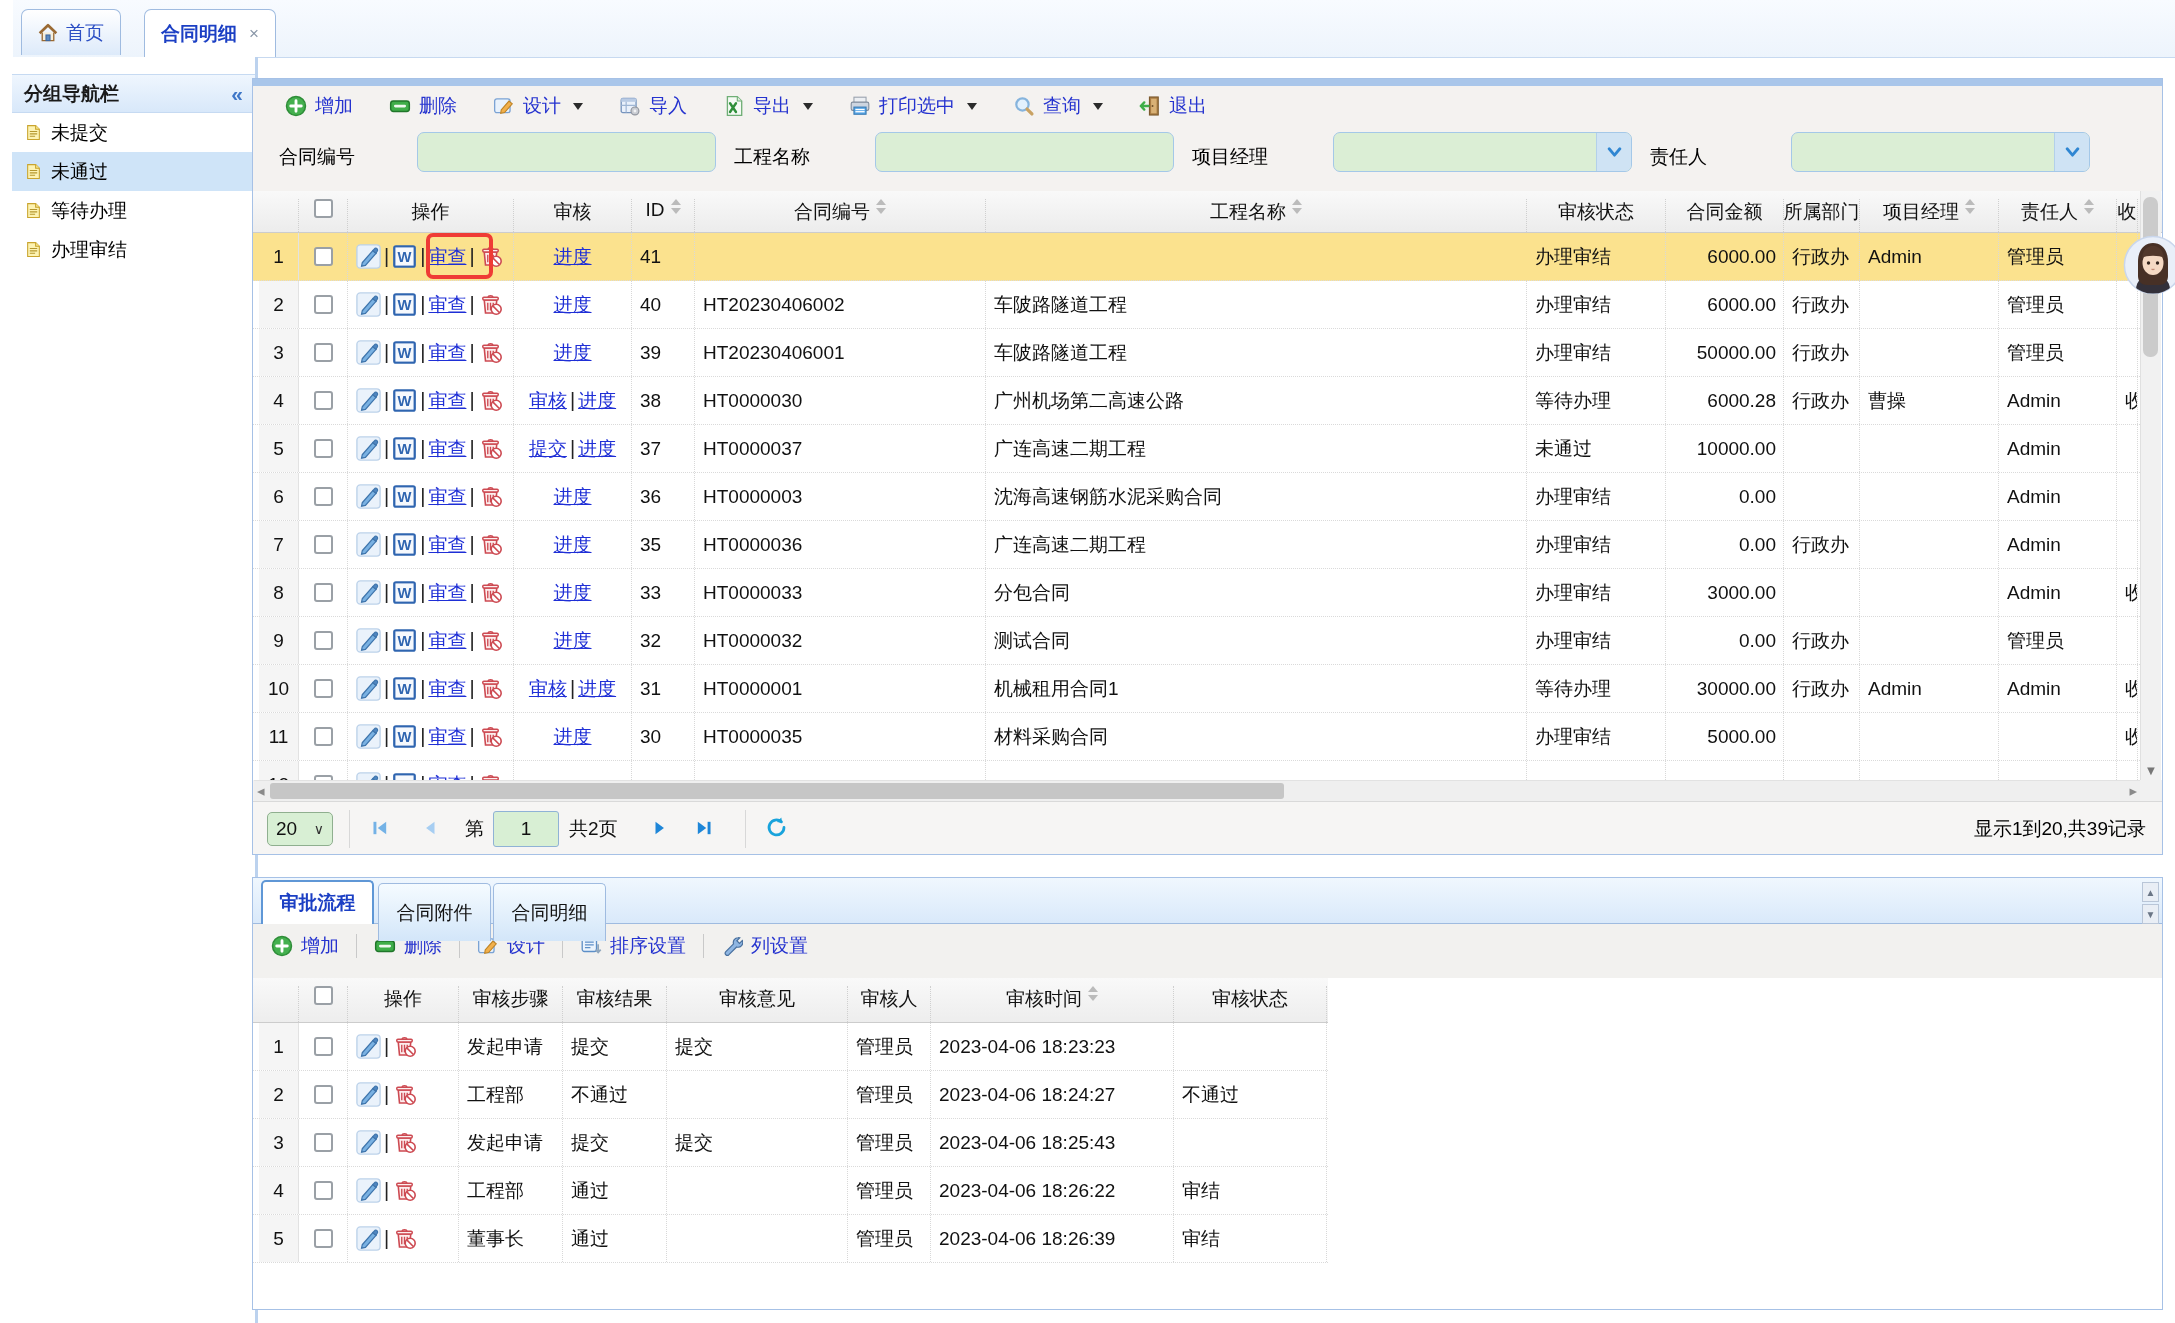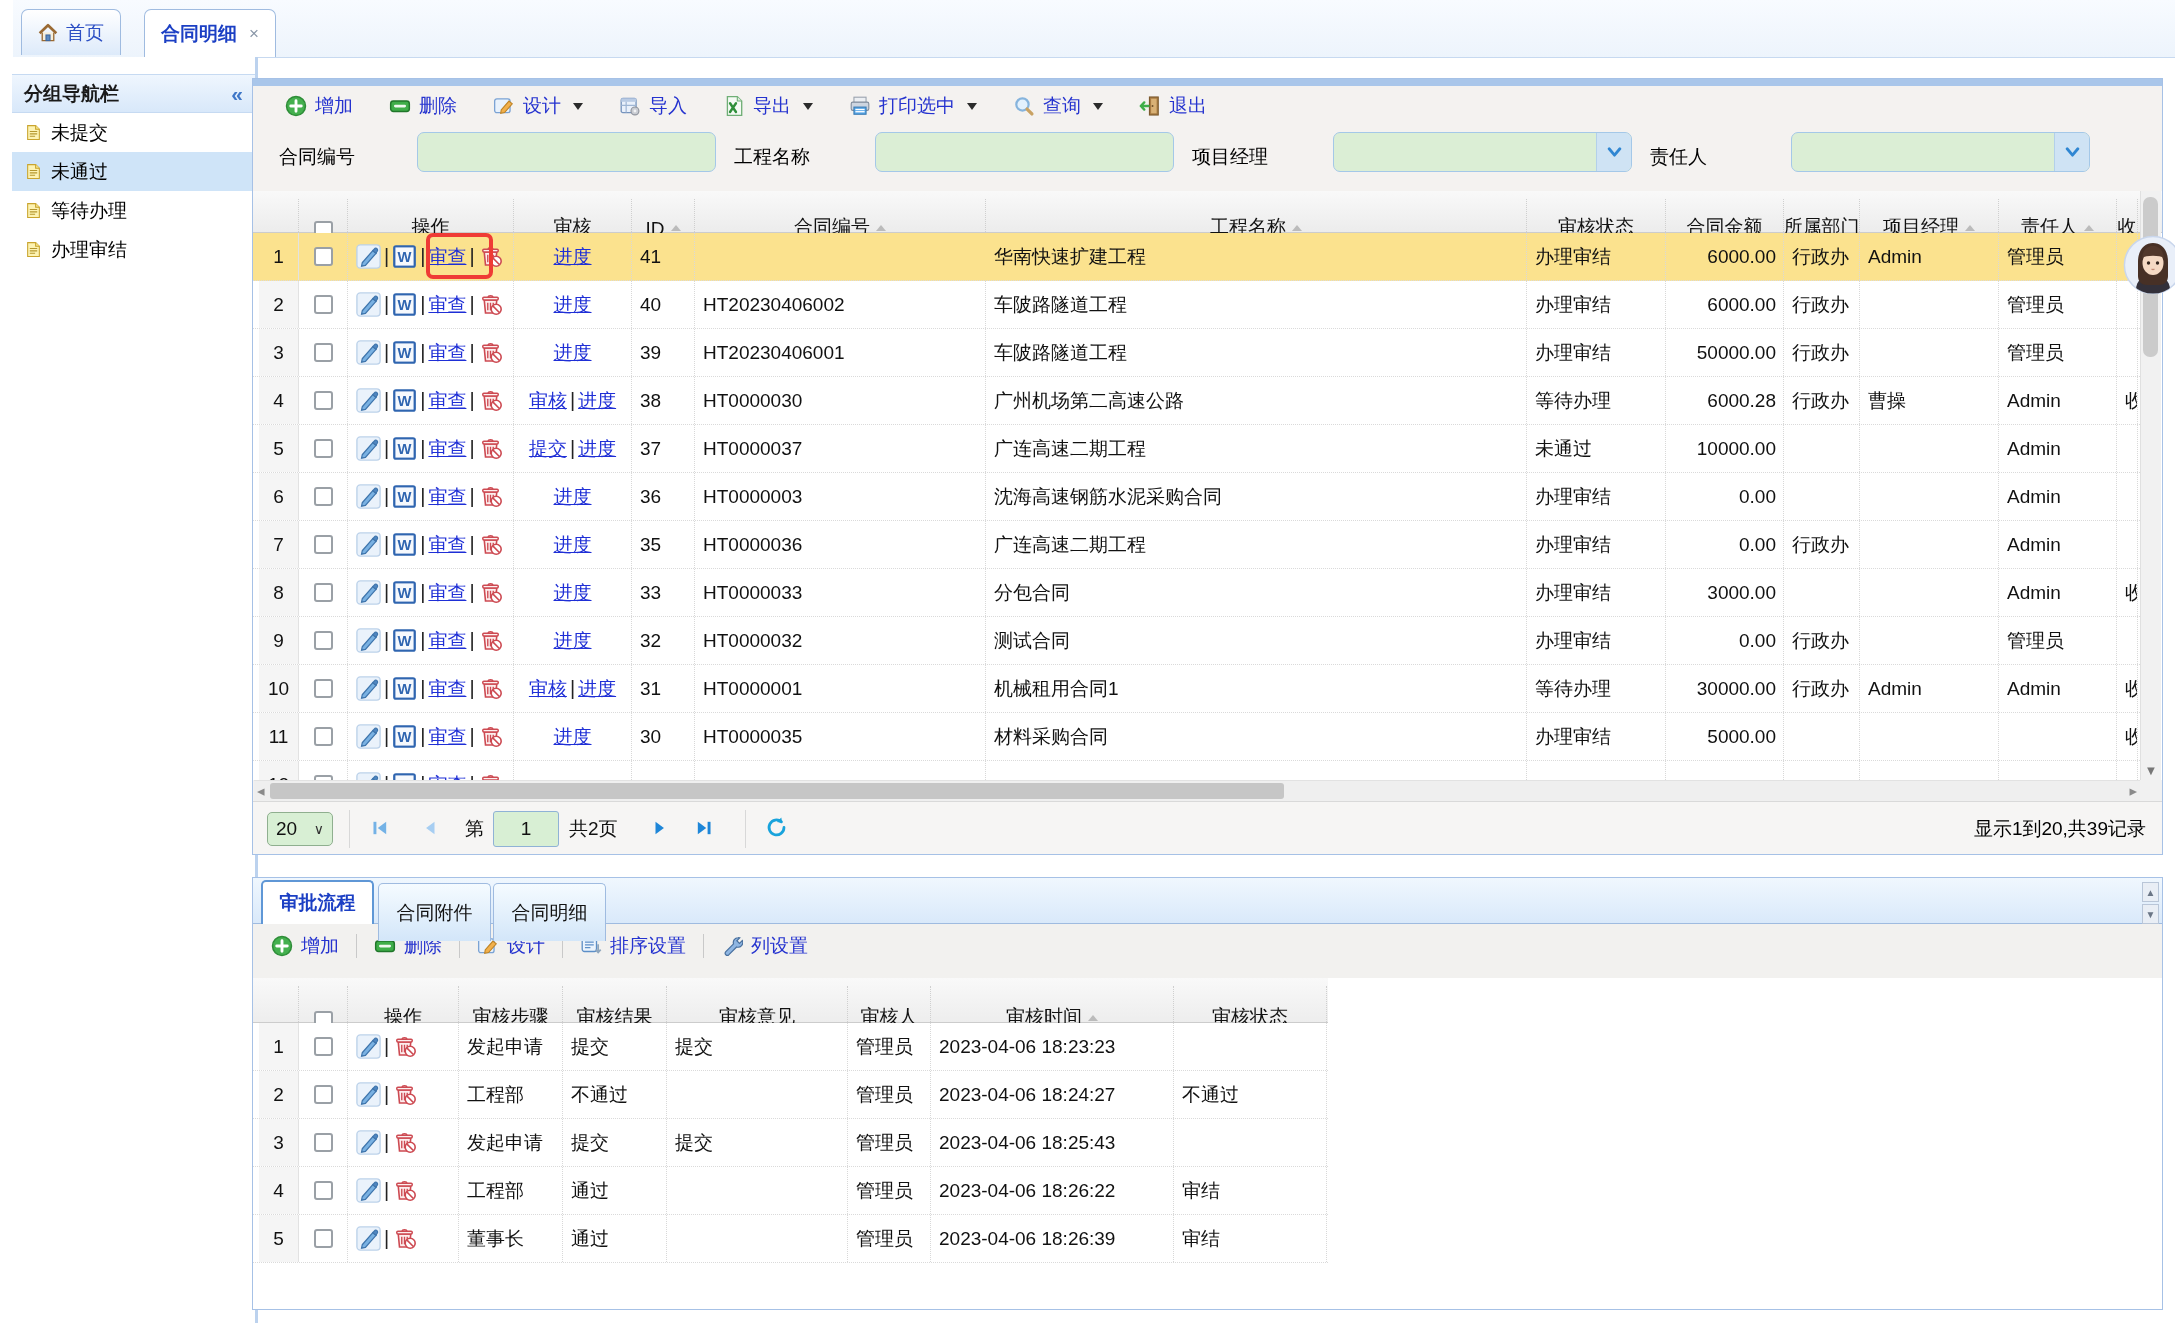--- a/index.html
+++ b/index.html
@@ -35,21 +35,21 @@
   .gsearch{height:64px;position:relative;color:#000}
   .flabel{position:absolute;top:18px}
   .finput{position:absolute;top:6px;height:40px;width:299px;background:#dbeed5;
           border:1px solid #a4c8e8;border-radius:7px;box-sizing:border-box}
   .fselect .arr{position:absolute;right:0;top:0;width:34px;height:38px;background:#cfe3f4;
           border-left:1px solid #b3d0ea;border-radius:0 6px 6px 0;display:flex;align-items:center;justify-content:center}
   
   .gtable{position:absolute;left:0;top:112px;width:1909px;height:589px;background:#fff;overflow:hidden}
   .ghead{position:absolute;left:0;top:0;width:1909px;height:42px;
          background:linear-gradient(#f9f9f9,#ececec);border-bottom:1px solid #cccccc;box-sizing:border-box}
-  .hcell{position:absolute;top:8px;height:41px;display:flex;align-items:flex-end;justify-content:center;
+  .hcell{position:absolute;top:8px;height:41px;display:flex;align-items:flex-start;justify-content:center;
          border-right:1px dotted #cfcfcf;box-sizing:border-box;overflow:hidden;white-space:nowrap;color:#111}
   .grow{position:absolute;left:0;width:1887px;height:48px;border-bottom:1px dotted #dadada;box-sizing:border-box;background:#fff}
   .grow.sel{background:#fbe28e}
   .gcell{position:absolute;top:0;height:47px;display:flex;align-items:center;
          border-right:1px dotted #d8d8d8;box-sizing:border-box;overflow:hidden;white-space:nowrap;padding-left:8px}
   .gcell.center{justify-content:center;padding-left:0}
   .gcell.right{justify-content:flex-end;padding-right:7px;padding-left:0}
   .gcell.numc{background:#f5f5f5;justify-content:center;padding-left:0;border-right:1px solid #e2e2e2}
   .grow.sel .gcell.numc{background:#fbe28e}
   .cb{width:19px;height:19px;border:2px solid #9aa0a6;border-radius:3px;background:#fff;display:inline-block;box-sizing:border-box}
@@ -390,23 +390,20 @@
                 </svg>
               </span>
               <span class="anno"></span>
             </span>
             <span class="gcell center" style="left:261px;width:118px">
               <span class="lnk">进度</span>
             </span>
             <span class="gcell " style="left:379px;width:63px">
               <span>41</span>
             </span>
-            <span class="gcell " style="left:733px;width:541px">
-              <span>华南快速扩建工程</span>
-            </span>
             <span class="gcell " style="left:1274px;width:139px">
               <span>办理审结</span>
             </span>
             <span class="gcell right" style="left:1413px;width:118px">
               <span>6000.00</span>
             </span>
             <span class="gcell " style="left:1531px;width:76px">
               <span>行政办</span>
             </span>
             <span class="gcell " style="left:1607px;width:139px">

